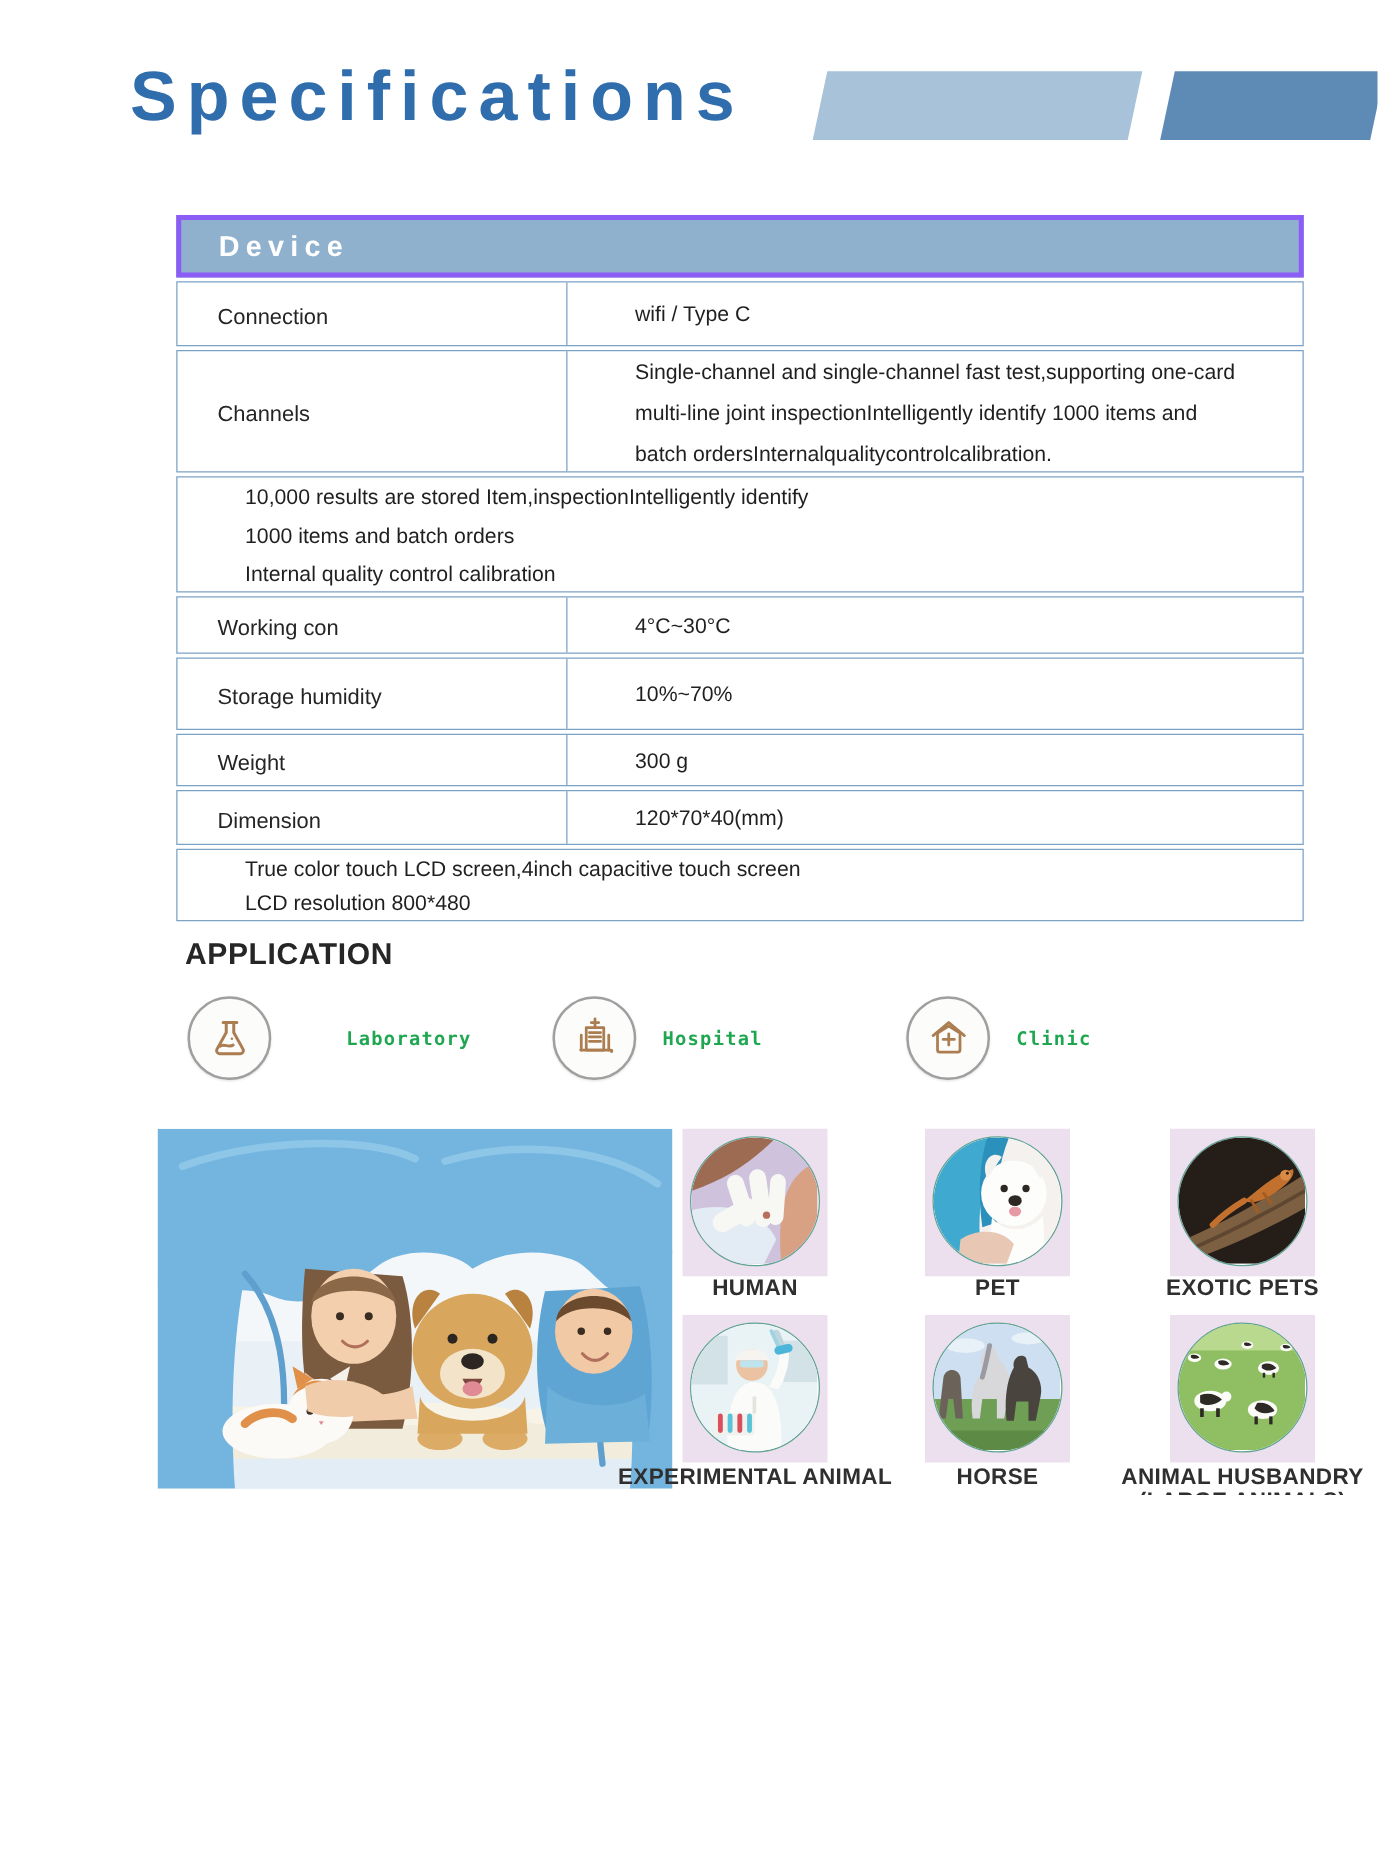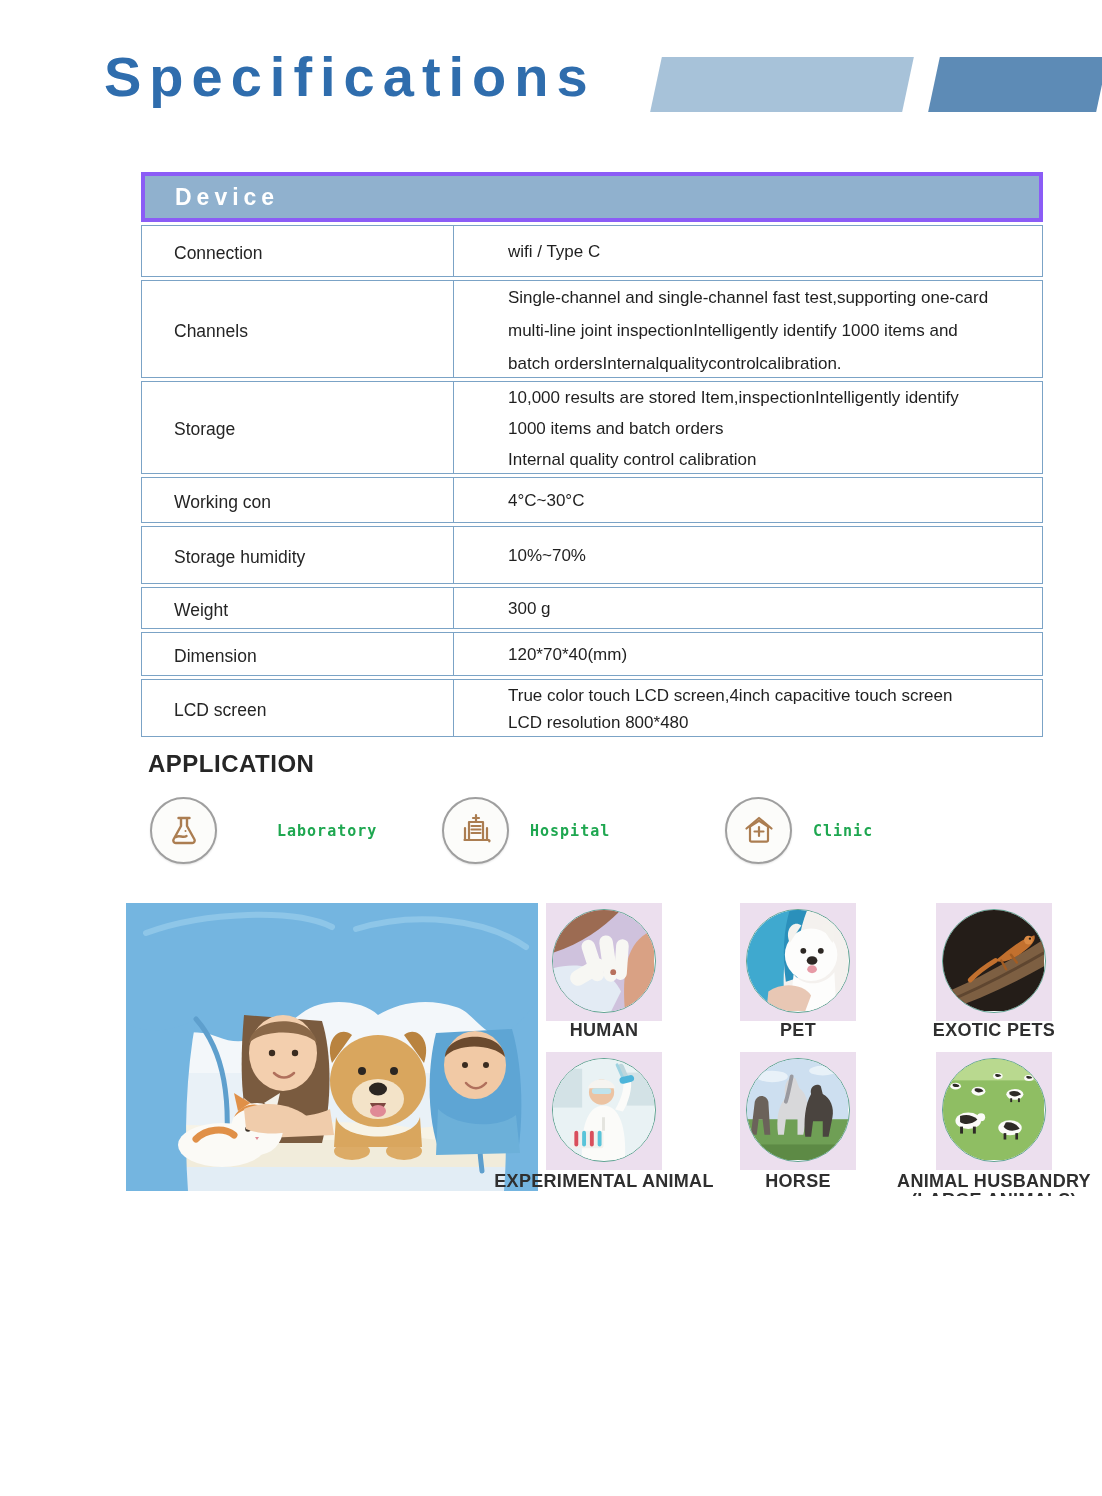--- a/index.html
+++ b/index.html
@@ -112,21 +112,20 @@
     <div class="trow lh33" style="height:98px">
       <div class="tlabel">Channels</div>
       <div class="tvalue">
         <div class="vline">Single-channel and single-channel fast test,supporting one-card</div>
         <div class="vline">multi-line joint inspectionIntelligently identify 1000 items and</div>
         <div class="vline">batch ordersInternalqualitycontrolcalibration.</div>
       </div>
     </div>
 
     <div class="trow lh31" style="height:93px">
-      <div class="tlabel">Storage</div>
       <div class="tvalue">
         <div class="vline">10,000 results are stored Item,inspectionIntelligently identify</div>
         <div class="vline">1000 items and batch orders</div>
         <div class="vline">Internal quality control calibration</div>
       </div>
     </div>
 
     <div class="trow" style="height:46px">
       <div class="tlabel">Working con</div>
       <div class="tvalue">
@@ -149,21 +148,20 @@
     </div>
 
     <div class="trow" style="height:44px">
       <div class="tlabel">Dimension</div>
       <div class="tvalue">
         <div class="vline">120*70*40(mm)</div>
       </div>
     </div>
 
     <div class="trow lh27" style="height:58px">
-      <div class="tlabel">LCD screen</div>
       <div class="tvalue">
         <div class="vline">True color touch LCD screen,4inch capacitive touch screen</div>
         <div class="vline">LCD resolution 800*480</div>
       </div>
     </div>
   </div>
 
   <div class="app-heading">APPLICATION</div>
 
   <div class="app-item app-item-1">

